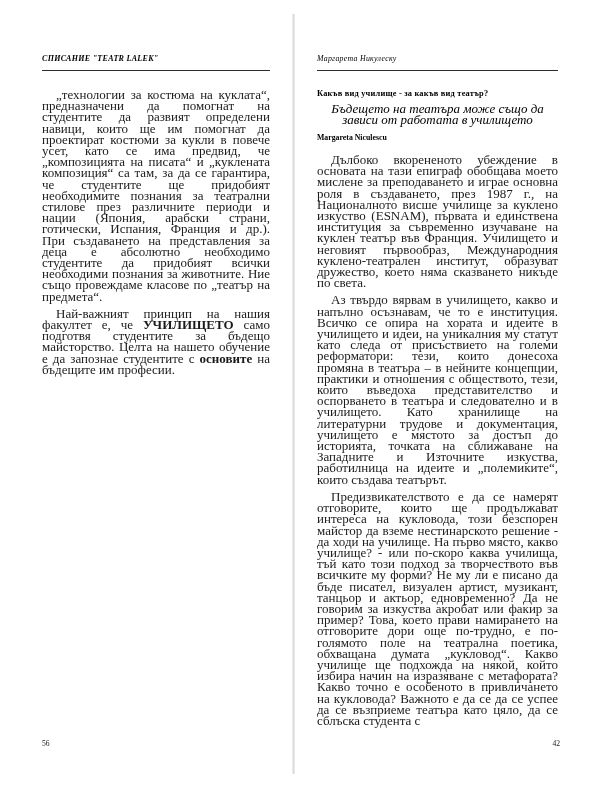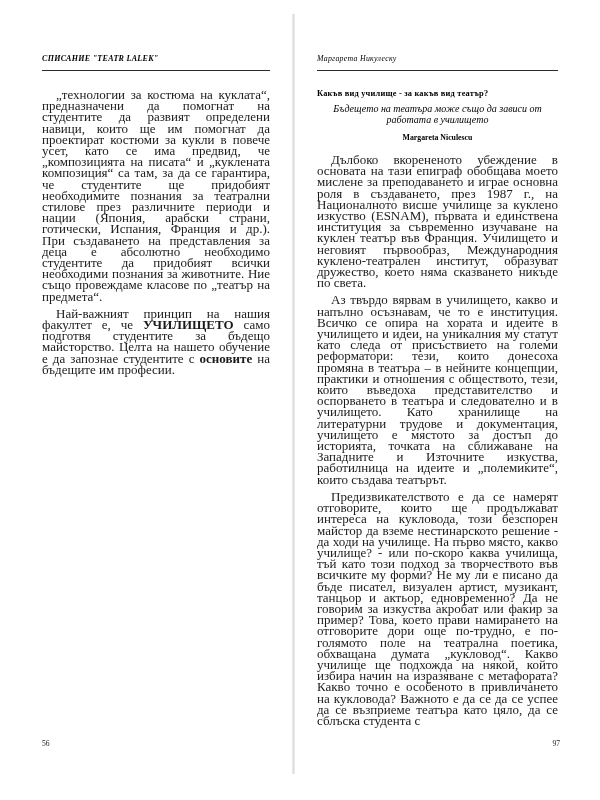--- a/index.html
+++ b/index.html
@@ -84,26 +84,25 @@
   .article-title {
     text-align: left;
     font-weight: bold;
     font-size: 8.4px;
     margin: 0 0 5px 0;
     letter-spacing: 0.2px;
   }
   .article-subtitle {
     text-align: center;
     font-style: italic;
-    font-size: 10px;
+    font-size: 13px;
     line-height: 11px;
     margin: 0 0 8px 0;
   }
   .article-author {
-    text-align: center;
     font-weight: bold;
     font-size: 7.8px;
     margin: 0 0 12px 0;
   }
   .folio {
     position: absolute;
     bottom: 26px;
     font-size: 7.6px;
     color: #1a1a1a;
   }
@@ -147,15 +146,15 @@
     <h1 class="article-title">Какъв вид училище - за какъв вид театър?</h1>
     <div class="article-subtitle">Бъдещето на театъра може също да зависи от работата в училището</div>
     <div class="article-author">Margareta Niculescu</div>
 
     <div class="body-text">
       <p>Дълбоко вкорененото убеждение в основата на тази епиграф обобщава моето мислене за преподаването и играе основна роля в създаването, през 1987 г., на Националното висше училище за куклено изкуство (ESNAM), първата и единствена институция за съвременно изучаване на куклен театър във Франция. Училището и неговият първообраз, Международния куклено-театрален институт, образуват дружество, което няма сказването никъде по света.</p>
       <p>Аз твърдо вярвам в училището, какво и напълно осъзнавам, че то е институция. Всичко се опира на хората и идеите в училището и идеи, на уникалния му статут като следа от присъствието на големи реформатори: тези, които донесоха промяна в театъра – в нейните концепции, практики и отношения с обществото, тези, които въведоха представителство и оспорването в театъра и следователно и в училището. Като хранилище на литературни трудове и документация, училището е мястото за достъп до историята, точката на сближаване на Западните и Източните изкуства, работилница на идеите и „полемиките“, които създава театърът.</p>
       <p>Предизвикателството е да се намерят отговорите, които ще продължават интереса на кукловода, този безспорен майстор да вземе нестинарското решение - да ходи на училище. На първо място, какво училище? - или по-скоро каква училища, тъй като този подход за творчеството във всичките му форми? Не му ли е писано да бъде писател, визуален артист, музикант, танцьор и актьор, едновременно? Да не говорим за изкуства акробат или факир за пример? Това, което прави намирането на отговорите дори още по-трудно, е по-голямото поле на театрална поетика, обхващана думата „кукловод“. Какво училище ще подхожда на някой, който избира начин на изразяване с метафората? Какво точно е особеното в привличането на кукловода? Важното е да се да се успее да се възприеме театъра като цяло, да се сблъска студента с</p>
     </div>
 
-    <div class="folio folio-right">97</div>
+    <div class="folio folio-right">42</div>
   </div>
 </div>
 
 </body></html>

